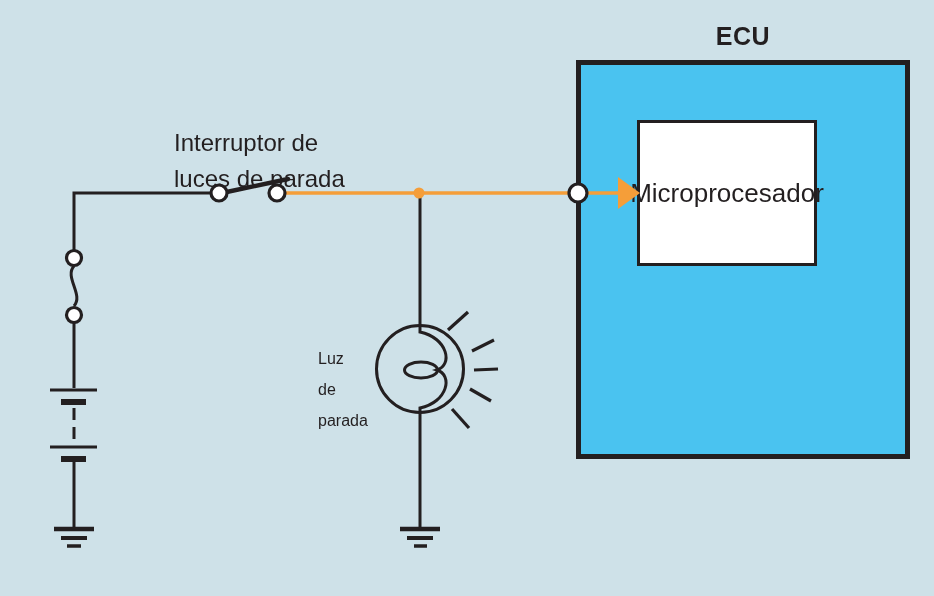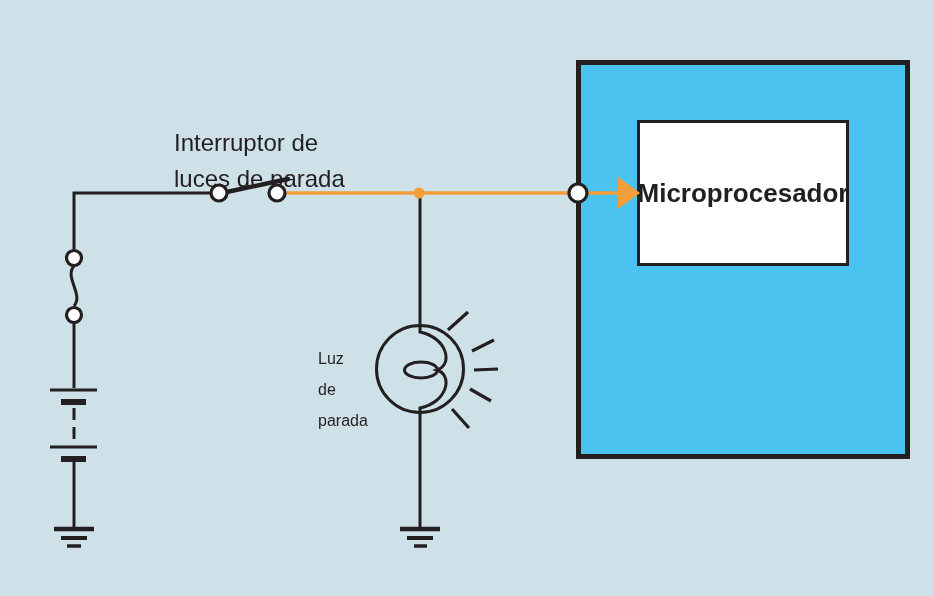--- a/index.html
+++ b/index.html
@@ -32,29 +32,28 @@
     text-align: center;
     font-size: 25px;
     font-weight: bold;
     color: var(--line, #231f20);
     letter-spacing: 0.5px;
   }
   .micro-box {
     position: absolute;
     left: 637px;
     top: 120px;
-    width: 212px;
+    width: 180px;
     height: 146px;
     box-sizing: border-box;
     background: var(--box-white, #ffffff);
     border: 3px solid var(--line, #231f20);
     display: flex;
     align-items: center;
     justify-content: center;
-    font-weight: bold;
   }
   .micro-box span {
     font-size: 26px;
     color: var(--line, #231f20);
     white-space: nowrap;
   }
   .switch-label {
     position: absolute;
     left: 174px;
     top: 106px;
@@ -118,20 +117,21 @@
     stroke: var(--line, #231f20);
     stroke-width: 3.2;
   }
 </style>
 </head>
 <body>
 
 <div class="canvas">
 
   <div class="ecu-box"></div>
+  <div class="ecu-label">ECU</div>
 
   <div class="micro-box">
     <span>Microprocesador</span>
   </div>
 
   <div class="switch-label">Interruptor de
 luces de parada</div>
   <div class="lamp-label">Luz
 de
 parada</div>

